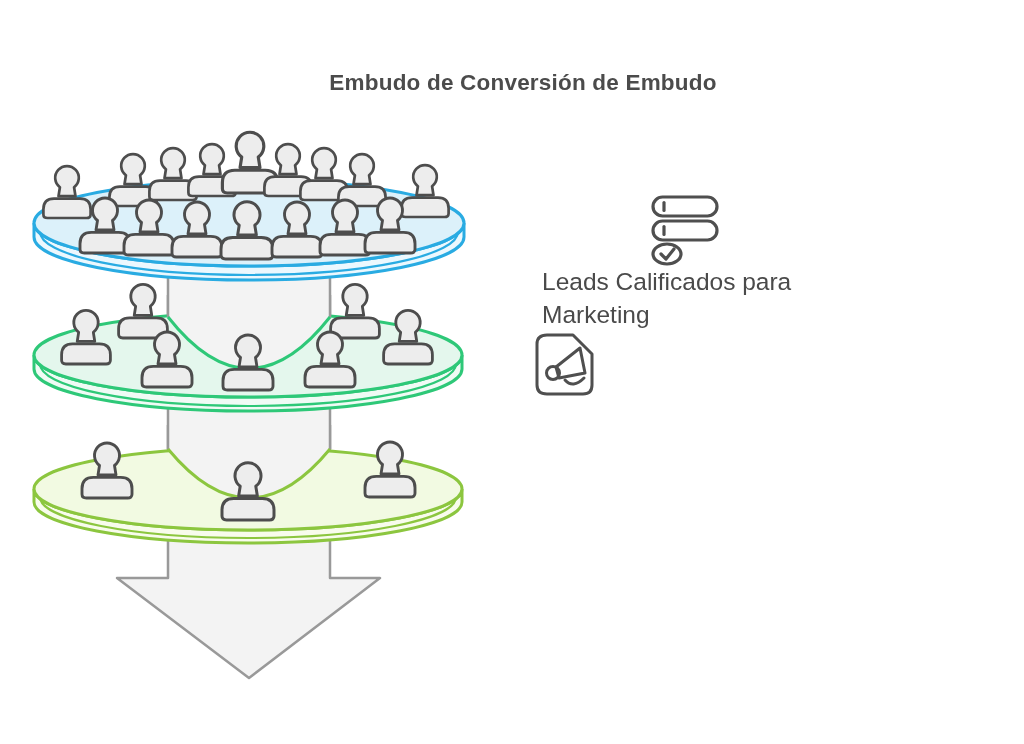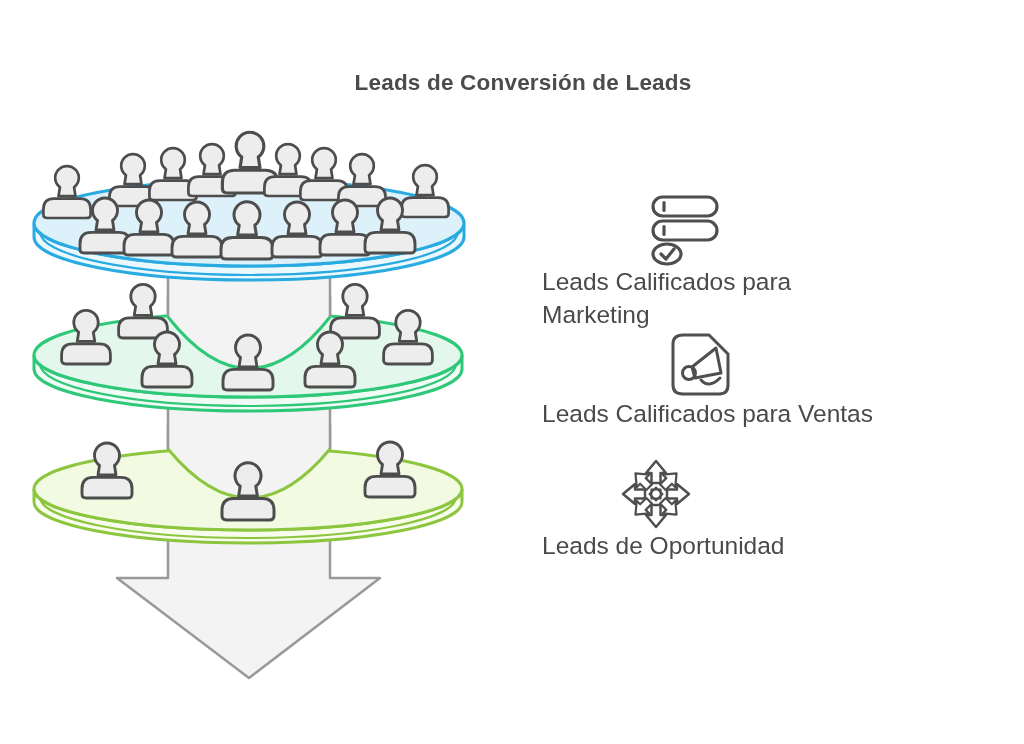--- a/index.html
+++ b/index.html
@@ -27,21 +27,21 @@
   .legend-item.item-1 .legend-label{max-width:300px;}
   .legend-item.item-2{top:332px;}
   .legend-item.item-3{top:458px;}
   .ic{stroke:#4f4f4f;fill:none;stroke-linecap:round;stroke-linejoin:round;}
 </style>
 </head>
 <body>
 
 <div class="page">
 
-  <div class="title">Leads de Conversión de Leads</div>
+  <div class="title">Embudo de Conversión de Embudo</div>
 
   <svg class="funnel-svg" width="1024" height="744" viewBox="0 0 1024 744">
       <path d="M168,270 L168,578 L117,578 L249,678 L380,578 L330,578 L330,270 Z" fill="#f3f3f3" stroke="#999999" stroke-width="2.5" stroke-linejoin="round"></path>
       <g>
         <path d="M34,223 v14 A215 43 0 0 0 464,237 v-14 A215 43 0 0 1 34,223 Z" fill="#ebf8fe" stroke="#29abe2" stroke-width="3"></path>
         <path d="M40,232 A209 43 0 0 0 458,232" fill="none" stroke="#29abe2" stroke-width="2.2"></path>
         <ellipse cx="249" cy="223" rx="215" ry="43" fill="#dcf1fa" stroke="#29abe2" stroke-width="3"></ellipse>
       </g>
       <g fill="#ededed" stroke="#4d4d4d" stroke-width="2.3" stroke-linejoin="round" stroke-linecap="round">
         <g transform="translate(67,218) scale(1.18)">
@@ -195,36 +195,16 @@
     <div class="legend-icon-box">
       <svg width="62" height="66" viewBox="0 0 62 66">
         <g class="ic" stroke-width="3">
           <path d="M14,3 L40,3 L59,22 L59,53 Q59,62 50,62 L14,62 Q4,62 4,53 L4,12 Q4,3 14,3 Z"></path>
           <path d="M23,35 L47,16 L52,41 L26,46 Z"></path>
           <circle cx="20" cy="41" r="6.5"></circle>
           <path d="M32,48 Q40,57 51,46"></path>
         </g>
       </svg>
     </div>
-    <div class="legend-label">Leads Calificados para Ventas</div>
   </div>
 
-  <div class="legend-item item-3">
-    <div class="legend-icon-box">
-      <svg width="72" height="72" viewBox="0 0 72 72">
-        <g class="ic" stroke-width="2.5" transform="translate(36,36)">
-          <path transform="rotate(0)" d="M0,-33 L10,-21 L4.5,-21 L4.5,-11 L-4.5,-11 L-4.5,-21 L-10,-21 Z"></path>
-          <path transform="rotate(90)" d="M0,-33 L10,-21 L4.5,-21 L4.5,-11 L-4.5,-11 L-4.5,-21 L-10,-21 Z"></path>
-          <path transform="rotate(180)" d="M0,-33 L10,-21 L4.5,-21 L4.5,-11 L-4.5,-11 L-4.5,-21 L-10,-21 Z"></path>
-          <path transform="rotate(270)" d="M0,-33 L10,-21 L4.5,-21 L4.5,-11 L-4.5,-11 L-4.5,-21 L-10,-21 Z"></path>
-          <path transform="rotate(45) scale(0.88)" d="M0,-33 L10,-21 L4.5,-21 L4.5,-11 L-4.5,-11 L-4.5,-21 L-10,-21 Z"></path>
-          <path transform="rotate(135) scale(0.88)" d="M0,-33 L10,-21 L4.5,-21 L4.5,-11 L-4.5,-11 L-4.5,-21 L-10,-21 Z"></path>
-          <path transform="rotate(225) scale(0.88)" d="M0,-33 L10,-21 L4.5,-21 L4.5,-11 L-4.5,-11 L-4.5,-21 L-10,-21 Z"></path>
-          <path transform="rotate(315) scale(0.88)" d="M0,-33 L10,-21 L4.5,-21 L4.5,-11 L-4.5,-11 L-4.5,-21 L-10,-21 Z"></path>
-          <rect x="-4.6" y="-4.6" width="9.2" height="9.2" stroke-width="2"></rect>
-          <rect x="-4.6" y="-4.6" width="9.2" height="9.2" transform="rotate(45)" stroke-width="2"></rect>
-        </g>
-      </svg>
-    </div>
-    <div class="legend-label">Leads de Oportunidad</div>
-  </div>
 
 </div>
 
 </body></html>

